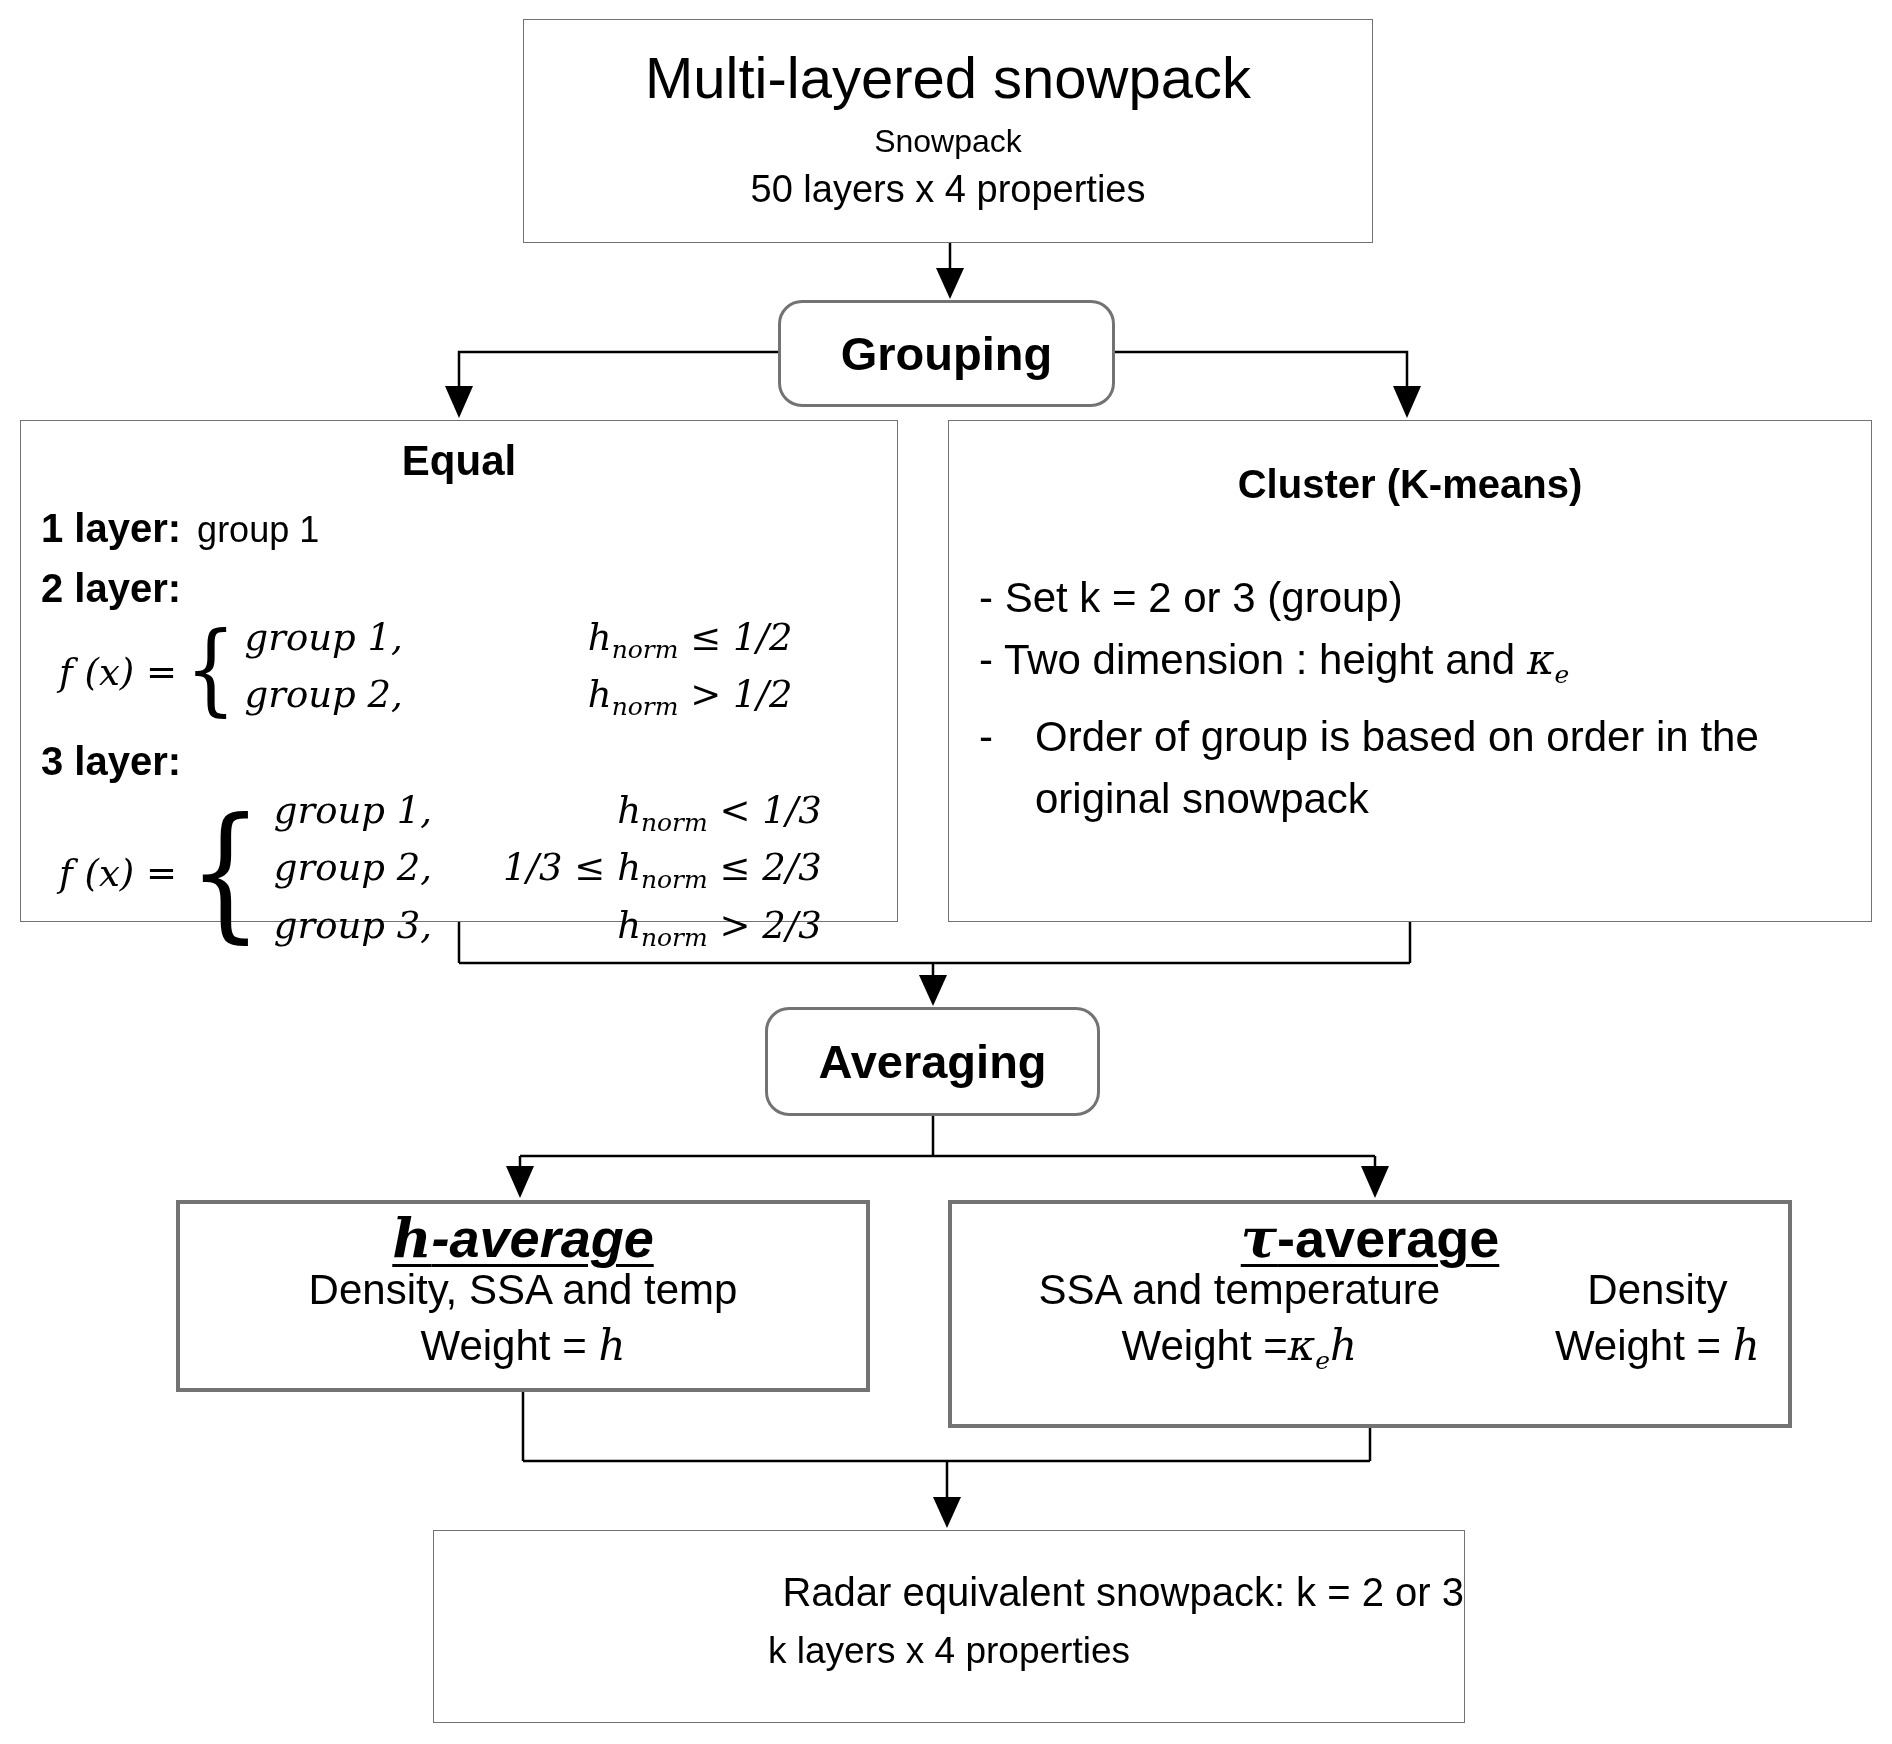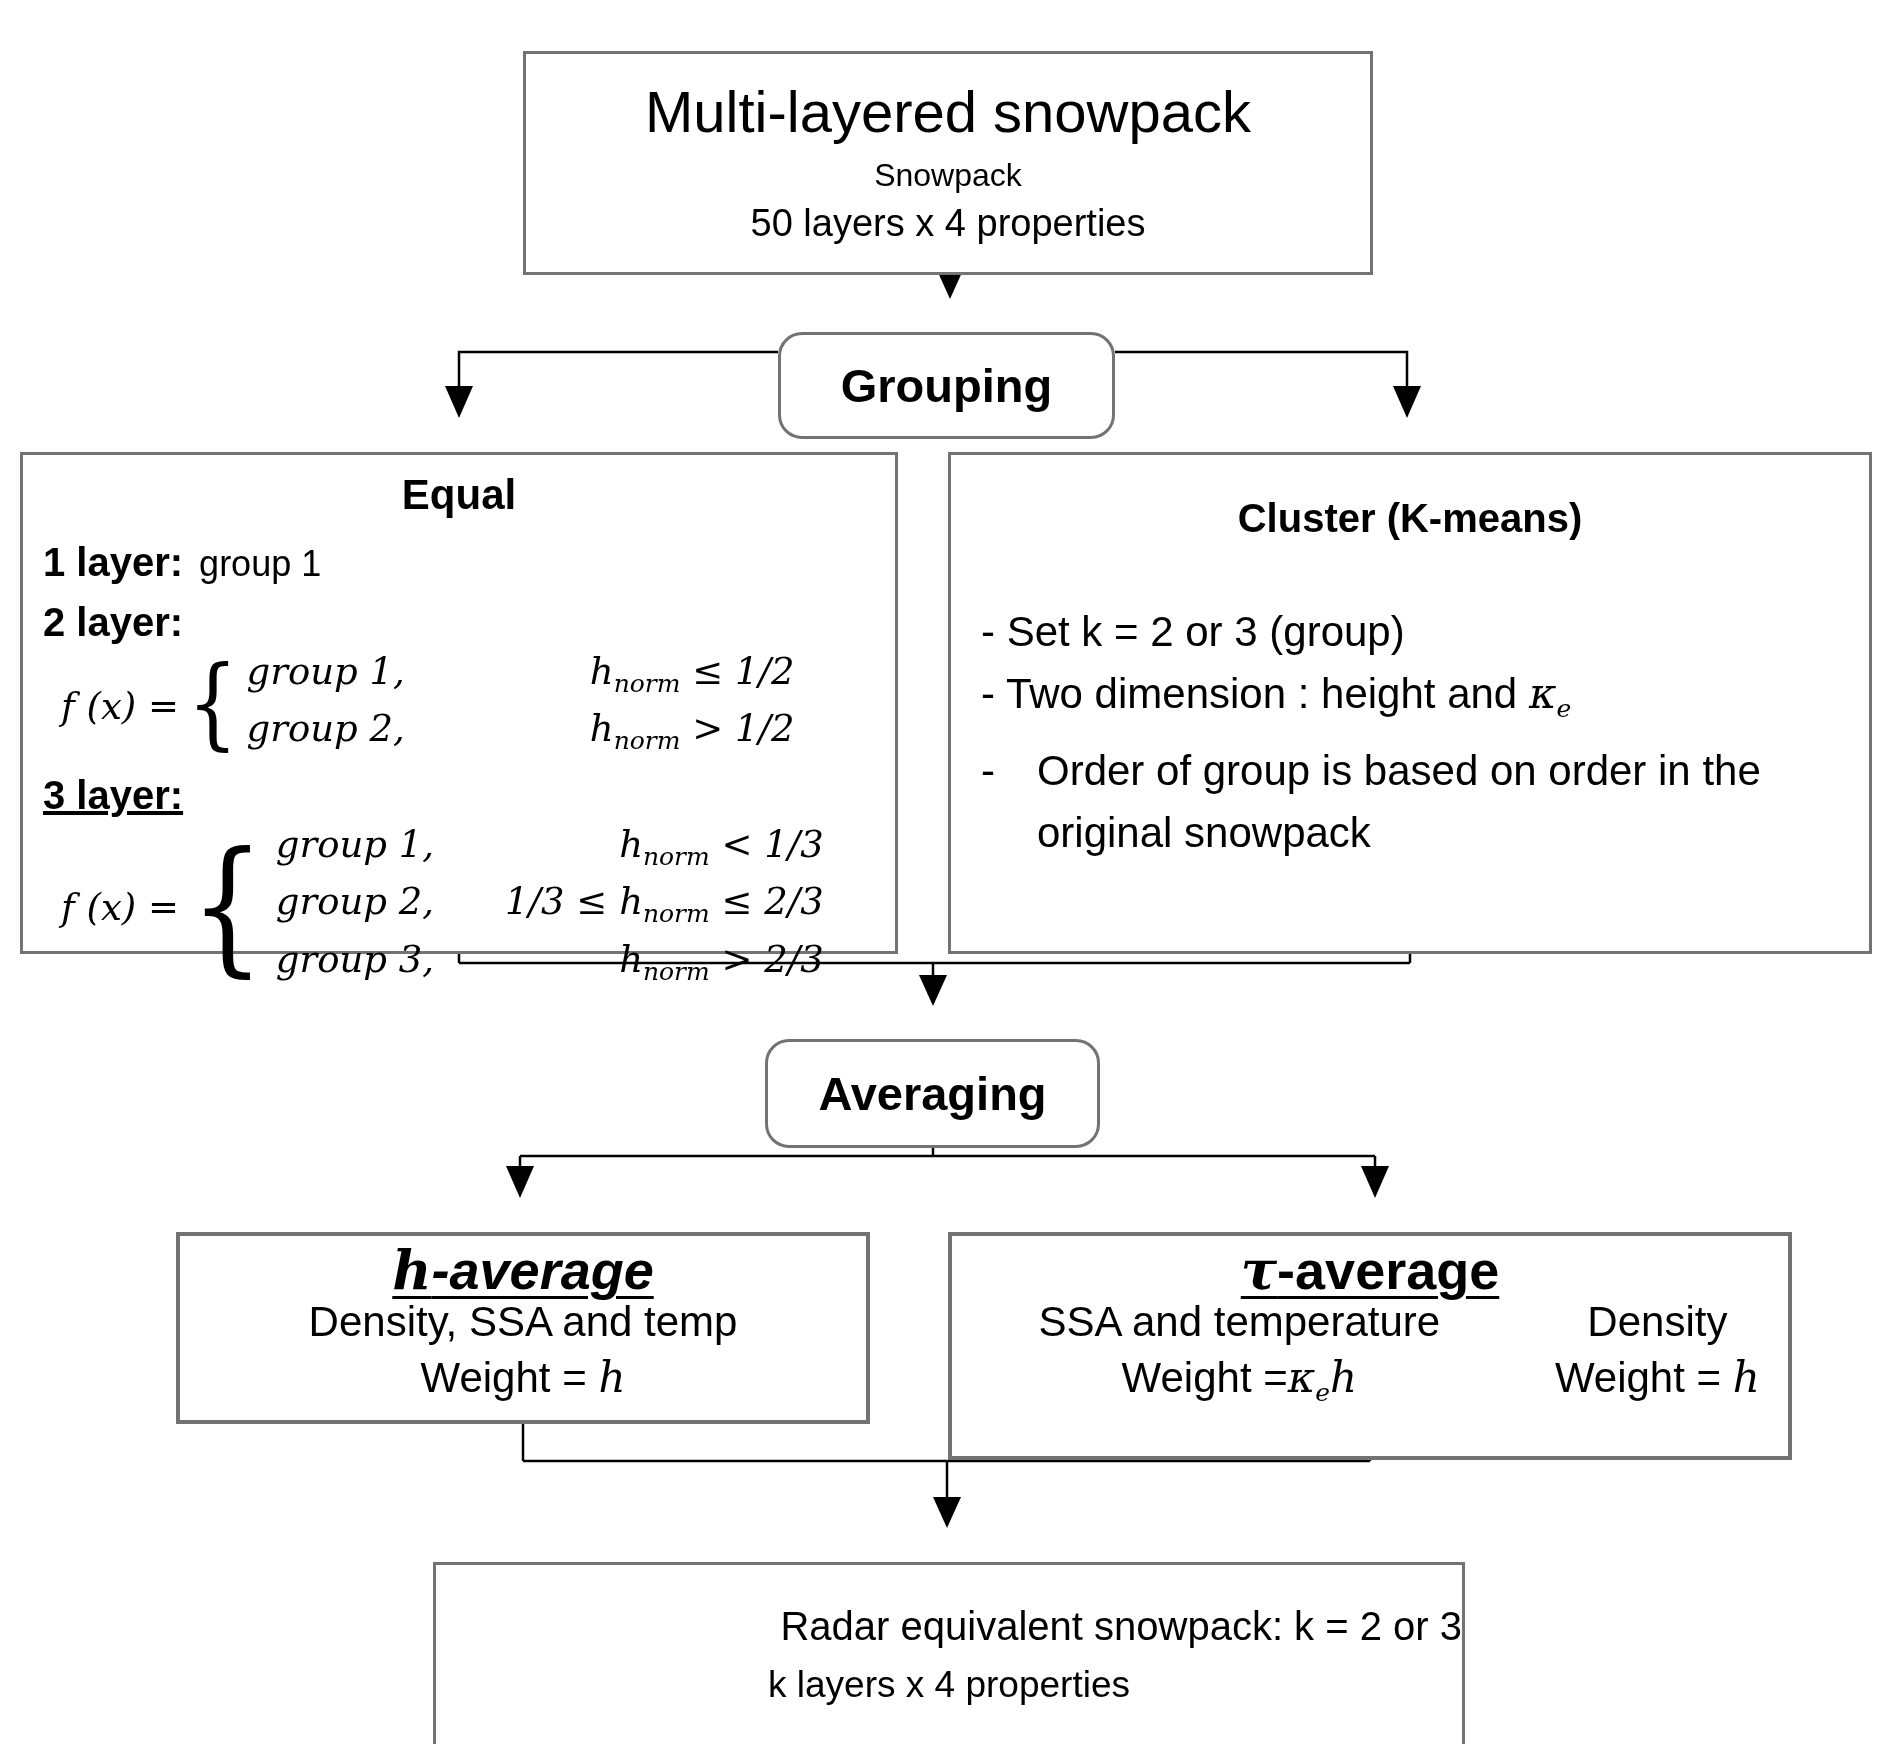--- a/index.html
+++ b/index.html
@@ -4,21 +4,21 @@
 <style>
   html,body{margin:0;padding:0;background:#ffffff;}
   body{width:1892px;height:1744px;position:relative;overflow:hidden;
        font-family:"Liberation Sans",sans-serif;color:#000;}
   .canvas{position:absolute;left:0;top:0;width:1892px;height:1744px;background:#fff;}
   svg.connectors{position:absolute;left:0;top:0;width:1892px;height:1744px;}
   svg.connectors line, svg.connectors polyline, svg.connectors path{
        stroke:#000;stroke-width:2.5;fill:none;}
   svg.connectors polygon{fill:#000;stroke:none;}
 
-  .box{position:absolute;background:#fff;border:3px solid #737373;box-sizing:border-box;margin-top:32px;}
+  .box{position:absolute;background:#fff;border:1px solid #737373;box-sizing:border-box;}
   .center-text{text-align:center;}
 
   
   .source{left:523px;top:19px;width:850px;height:224px;}
   .source-title{font-size:58px;line-height:64px;margin-top:26px;}
   .source-sub{font-size:32px;line-height:46px;margin-top:8px;}
   .source-sub2{font-size:38px;line-height:46px;margin-top:2px;}
 
   
   .rounded{border-radius:24px;border-width:3.5px;display:flex;align-items:center;
@@ -26,21 +26,21 @@
   .grouping{left:778px;top:300px;width:337px;height:107px;}
   .averaging{left:765px;top:1007px;width:335px;height:109px;}
 
   
   .equal{left:20px;top:420px;width:878px;height:502px;padding:0 0 0 20px;}
   .equal-title{text-align:center;font-weight:bold;font-size:42px;line-height:48px;
                margin-top:16px;margin-right:20px;}
   .layer-row{margin-top:20px;font-size:40px;line-height:46px;}
   .layer-label{font-weight:bold;}
   .layer-value{font-size:36px;margin-left:16px;}
-  .layer3{margin-top:8px;text-decoration:underline;}
+  .layer3{margin-top:8px;}
   .m{font-family:"DejaVu Serif",serif;font-style:italic;}
   .eq{display:flex;align-items:center;margin-left:18px;margin-top:4px;}
   .eq .fx{font-size:37px;white-space:nowrap;}
   .brace{font-family:"DejaVu Serif",serif;line-height:1;transform:scaleX(0.8);
          margin:0 2px 6px 2px;}
   .b2{font-size:100px;}
   .b3{font-size:146px;}
   .cases{display:grid;grid-template-columns:auto 1fr;column-gap:12px;width:548px;}
   .cases span{font-size:37px;line-height:45px;white-space:nowrap;}
   .cases .cond{text-align:right;}

